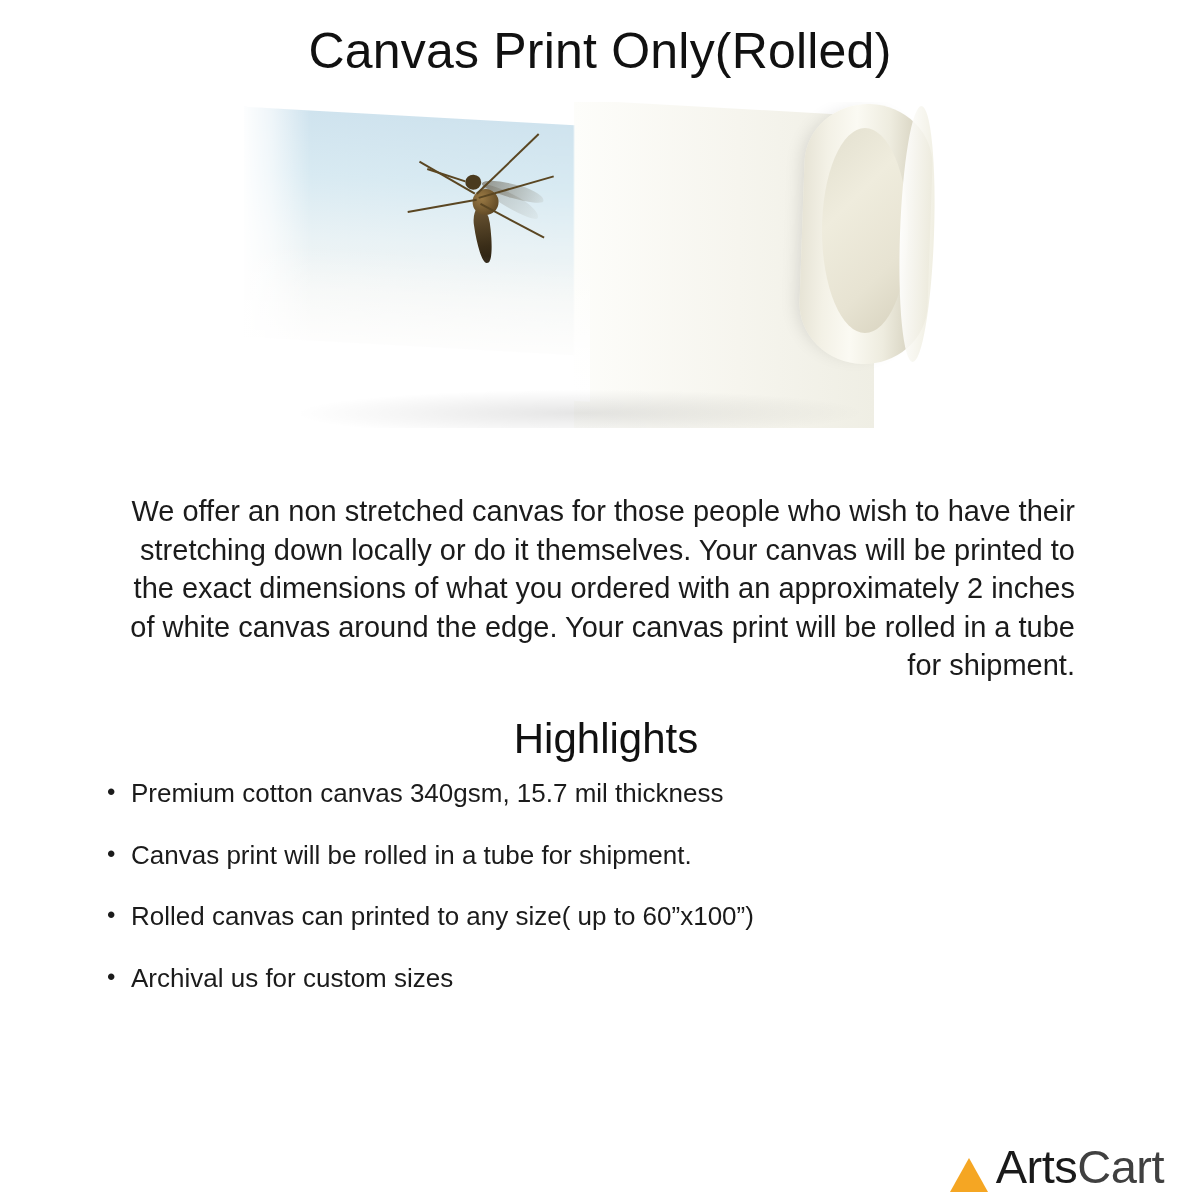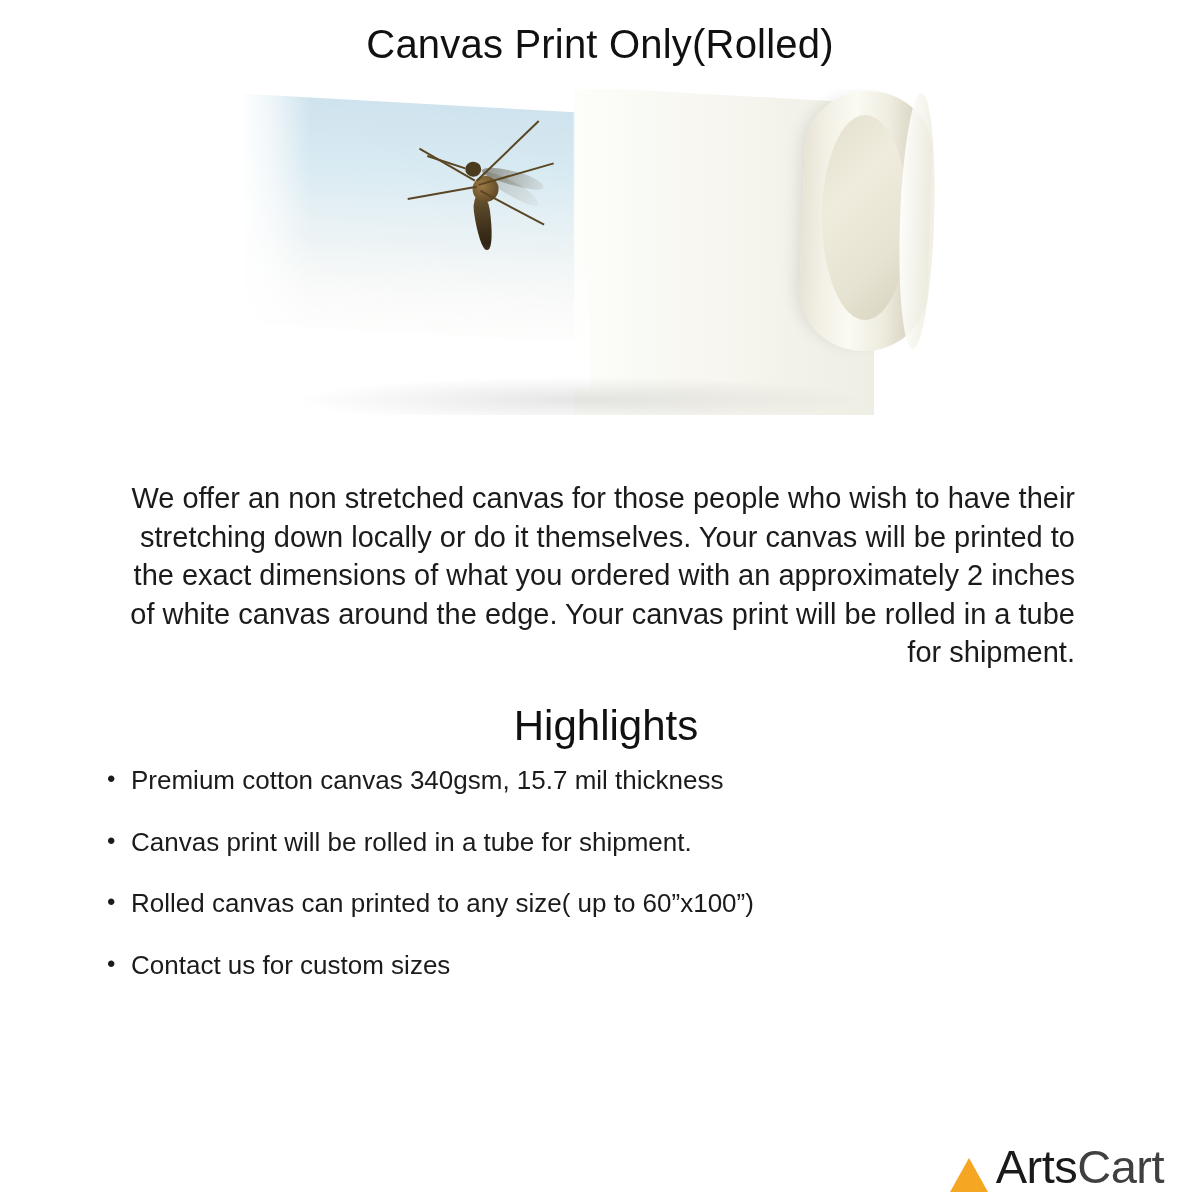--- a/index.html
+++ b/index.html
@@ -18,21 +18,21 @@
 
   .page {
     width: 1200px;
     height: 1200px;
     position: relative;
     box-sizing: border-box;
   }
 
   .title {
     text-align: center;
-    font-size: 40px;
+    font-size: 50px;
     font-weight: 400;
     letter-spacing: 0.2px;
     margin: 22px 0 0 0;
     color: #111111;
   }
 
   
   .hero {
     width: 720px;
     height: 360px;
@@ -312,21 +312,21 @@
   </div>
 
   <p class="description">We offer an non stretched canvas for those people who wish to have their stretching down locally or do it themselves. Your canvas will be printed to the exact dimensions of what you ordered with an approximately 2 inches of white canvas around the edge. Your canvas print will be rolled in a tube for shipment.</p>
 
   <h2 class="highlights-title">Highlights</h2>
 
   <ul class="bullets">
     <li>Premium cotton canvas 340gsm, 15.7 mil thickness</li>
     <li>Canvas print will be rolled in a tube for shipment.</li>
     <li>Rolled canvas can printed to any size( up to 60”x100”)</li>
-    <li>Contact us for custom sizes</li>
+    <li>Archival us for custom sizes</li>
   </ul>
 
   <div class="logo">
     <span class="arts">
       <span class="mark"></span>
     Arts</span>
     <span class="cart">Cart</span>
   </div>
 
 </div>

